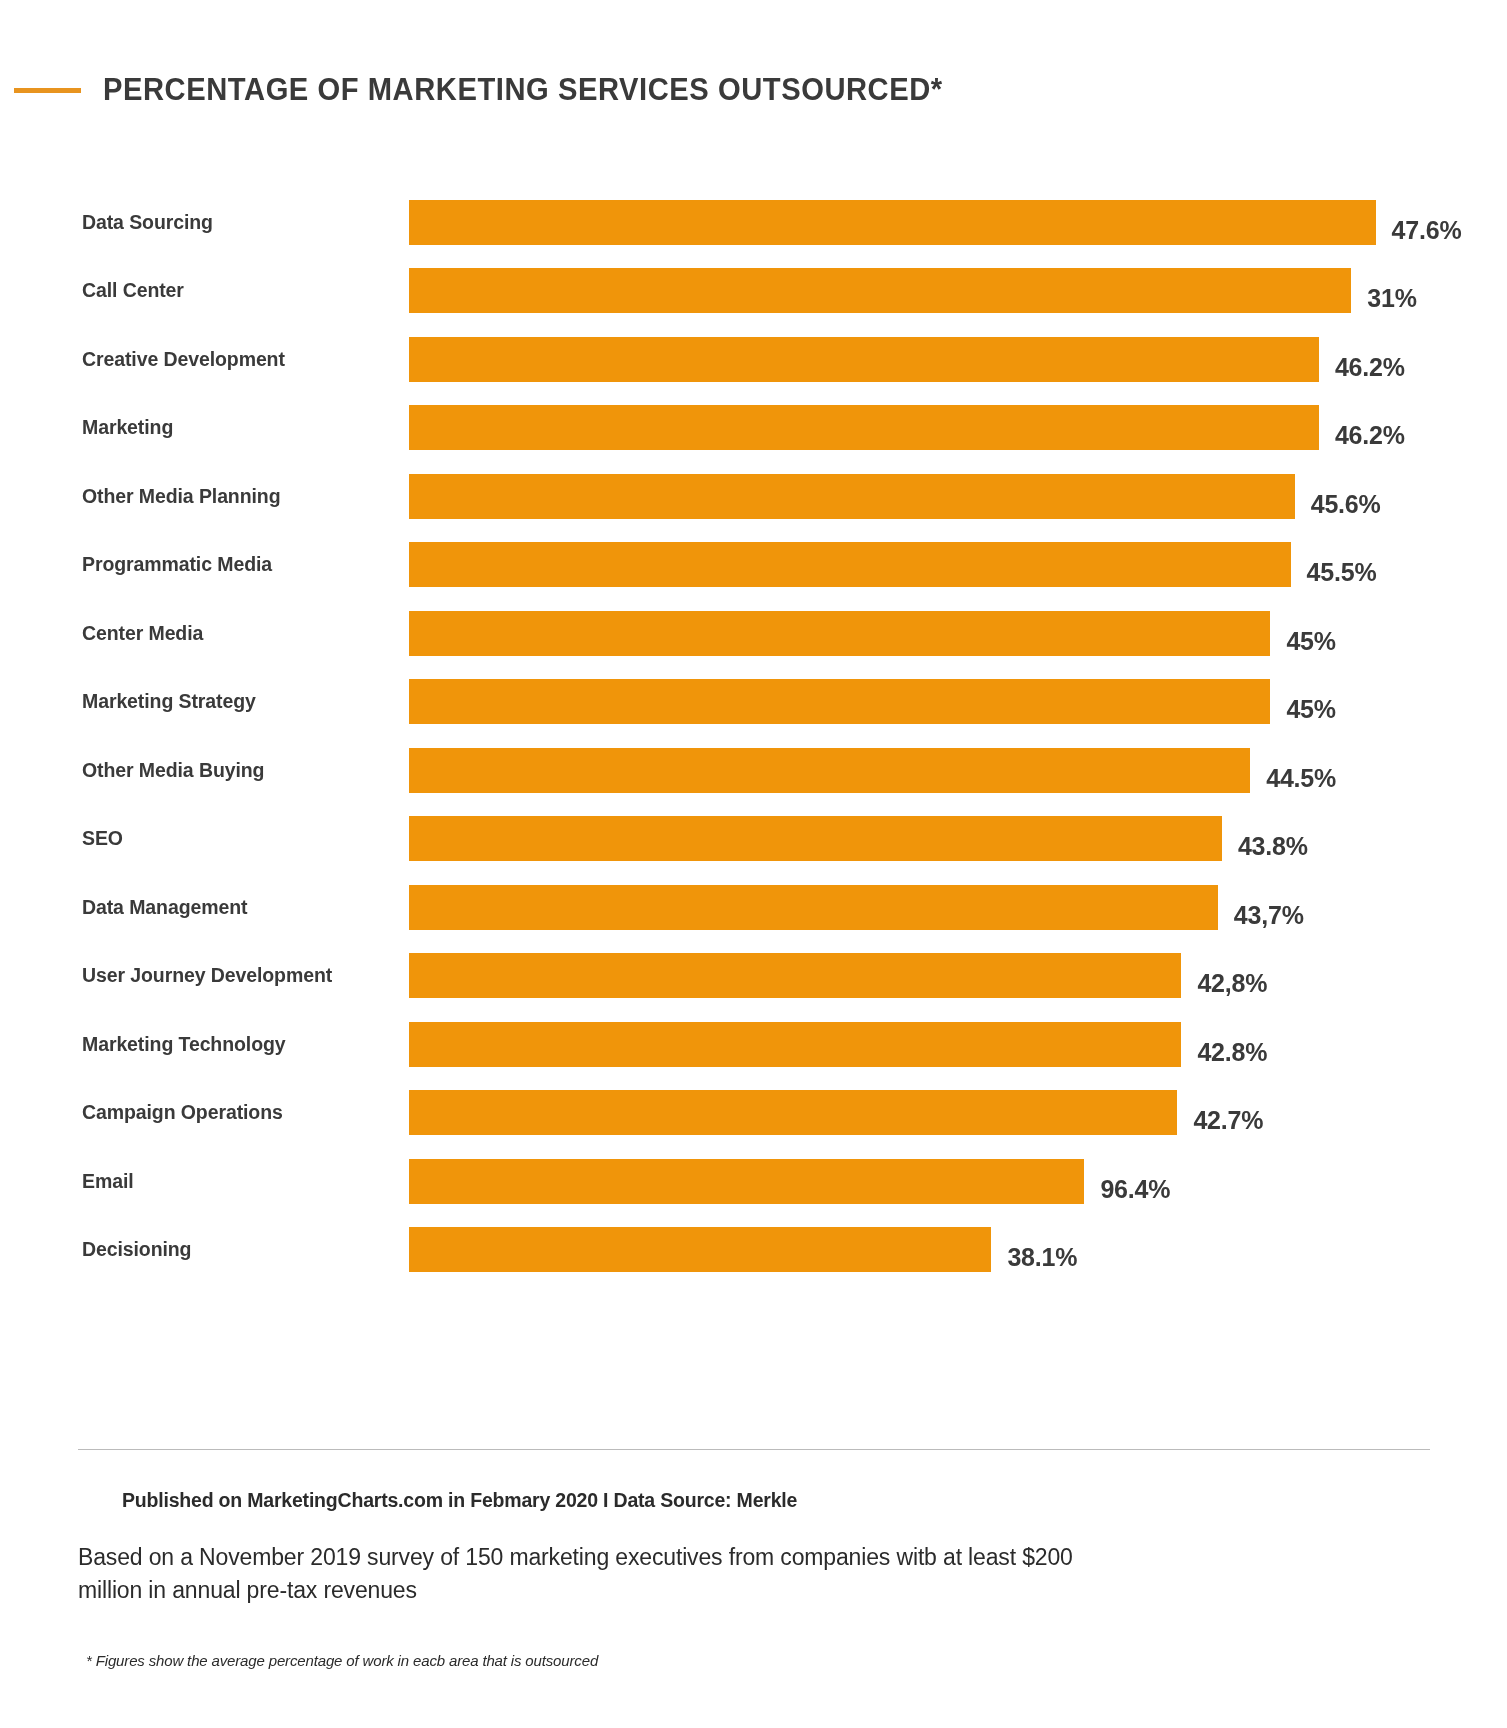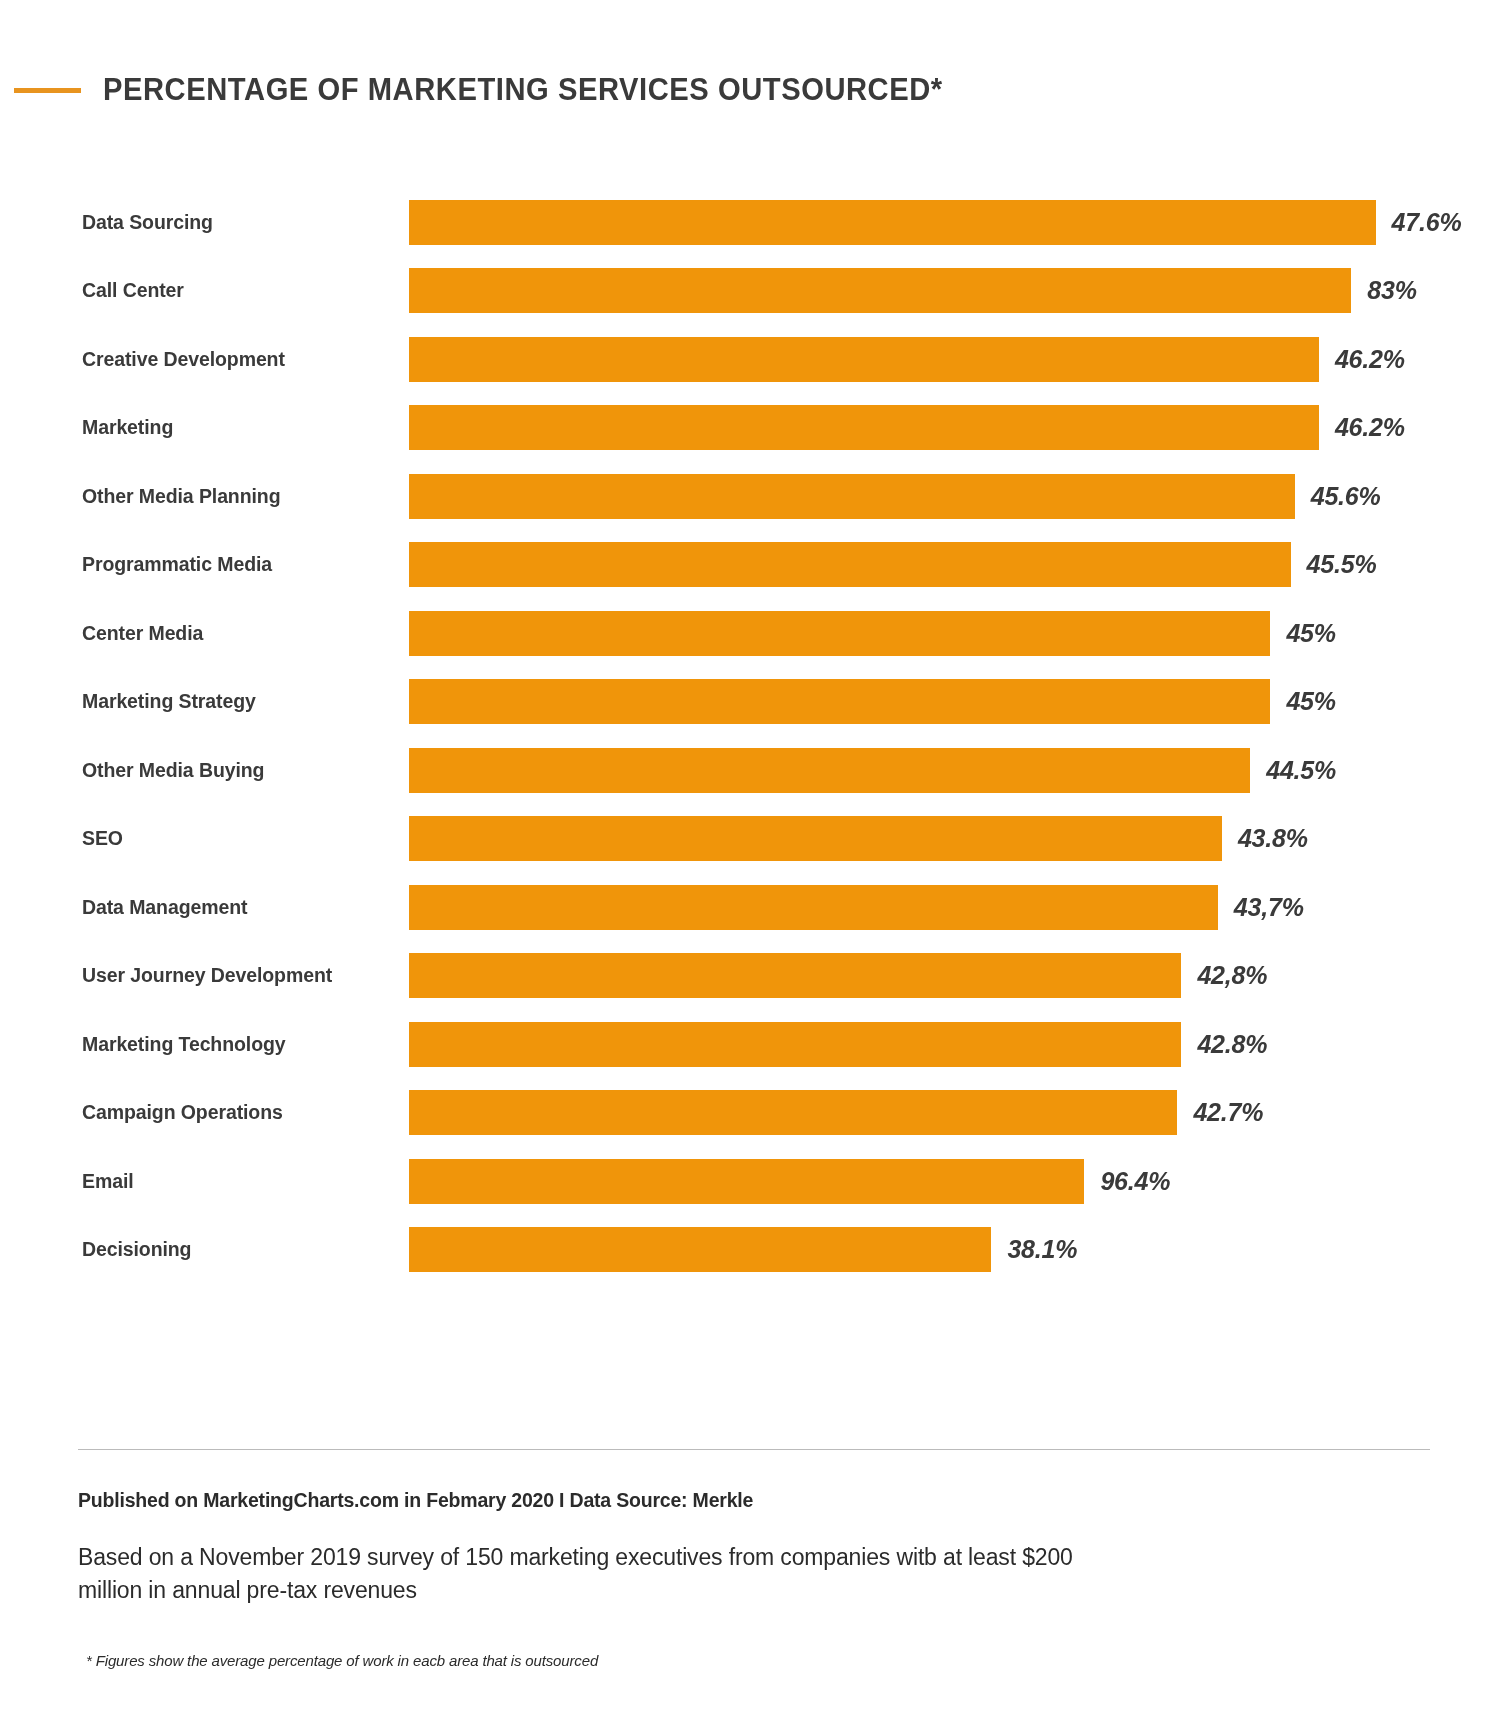--- a/index.html
+++ b/index.html
@@ -71,22 +71,21 @@
     color: #3A3A3A;
     white-space: nowrap;
     letter-spacing: -0.1px;
   }
 
   .bar-track {
     position: absolute;
     left: 409px;
     right: 0;
     display: flex;
-    align-items: center;
-    font-style: italic;
+    align-items: flex-end;
   }
 
   .bar {
     height: 45px;
     background: #F0950A;
     flex: 0 0 auto;
   }
 
   .bar-value {
     font-size: 25px;
@@ -113,20 +112,21 @@
     top: 1489px;
     width: 1340px;
   }
 
   .footer-published {
     font-size: 19.5px;
     font-weight: 700;
     color: #2B2B2B;
     letter-spacing: -0.2px;
     white-space: nowrap;
+    margin-left: 44px;
   }
 
   .footer-note {
     margin-top: 29px;
     font-size: 23px;
     font-weight: 400;
     color: #2B2B2B;
     line-height: 1.42;
     letter-spacing: -0.15px;
     max-width: 1060px;
@@ -156,21 +156,21 @@
       <div class="cat-label">Data Sourcing</div>
       <div class="bar-track">
         <div class="bar" style="width: 966.6px; background: rgb(240, 149, 10);"></div>
         <div class="bar-value">47.6%</div>
       </div>
     </div>
     <div class="bar-row">
       <div class="cat-label">Call Center</div>
       <div class="bar-track">
         <div class="bar" style="width: 942.3px; background: rgb(240, 149, 10);"></div>
-        <div class="bar-value">83%</div>
+        <div class="bar-value">31%</div>
       </div>
     </div>
     <div class="bar-row">
       <div class="cat-label">Creative Development</div>
       <div class="bar-track">
         <div class="bar" style="width: 909.9px; background: rgb(240, 149, 10);"></div>
         <div class="bar-value">46.2%</div>
       </div>
     </div>
     <div class="bar-row">

